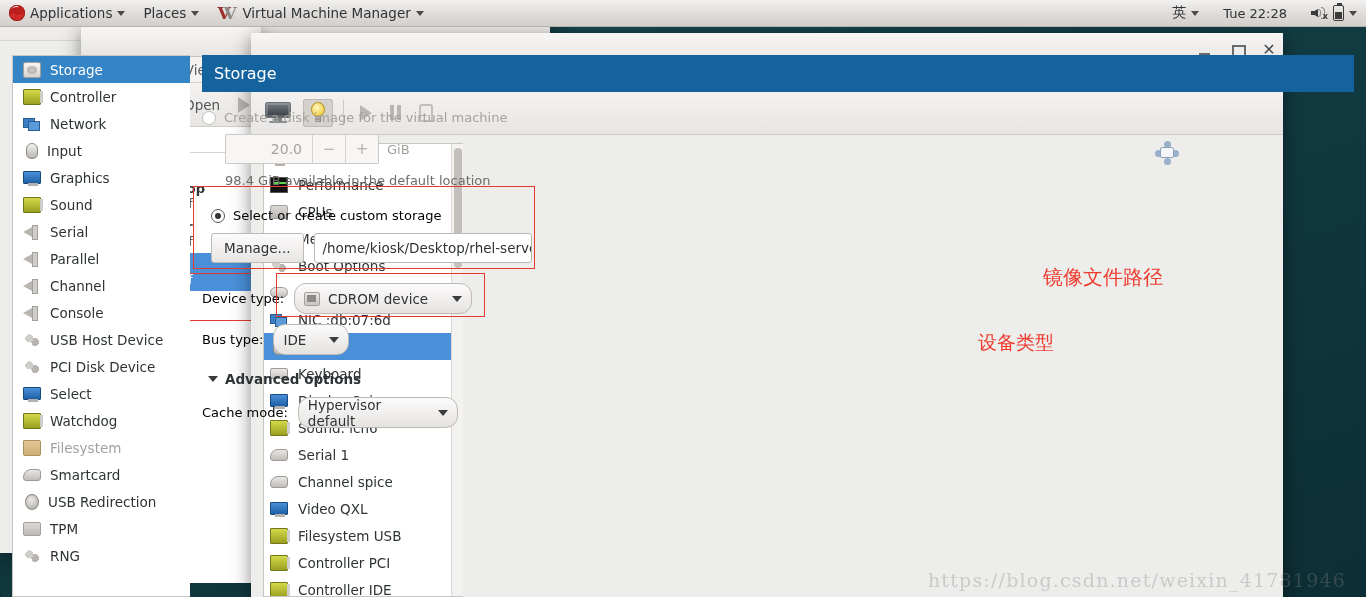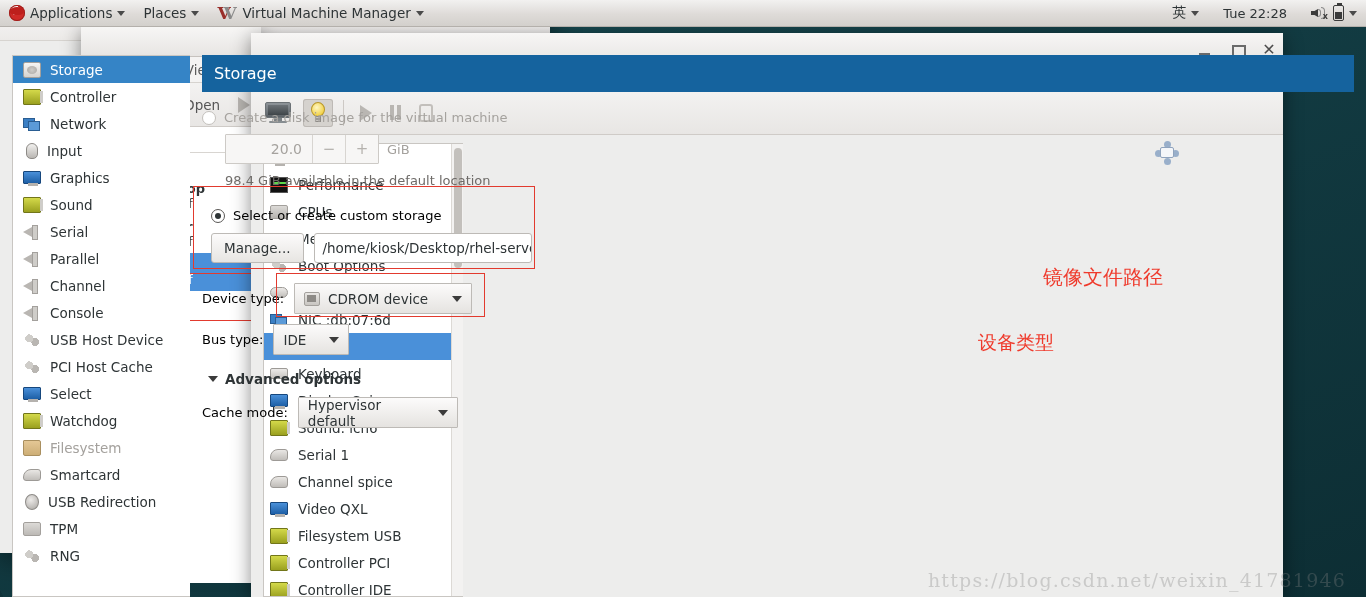--- a/index.html
+++ b/index.html
@@ -197,21 +197,21 @@
           border-radius: 1px; background: #f7f6f5; width: 154px; }
   .spin .val { flex: 1; text-align: right; padding: 0 10px; line-height: 28px; color: #a5a29e; font-size: 14px; }
   .spin .btn { width: 33px; border-left: 1px solid #d8d5d1; text-align: center;
                line-height: 28px; color: #b5b2ae; font-size: 15px; }
   .gbtn { height: 30px; border: 1px solid #bdbab6; border-radius: 3px;
           background: linear-gradient(#fcfbfb, #e7e5e2); padding: 0 12px;
           display: inline-flex; align-items: center; gap: 7px; font-size: 13.5px; color: #2e3436; }
   .txtfield { height: 30px; border: 1px solid #bdbab6; border-radius: 3px; background: #fff;
               padding: 0 8px; line-height: 28px; font-size: 13.5px; color: #2e3436;
               overflow: hidden; white-space: nowrap; }
-  .combo { height: 31px; border: 1px solid #bdbab6; border-radius: 1px;
+  .combo { height: 31px; border: 1px solid #bdbab6; border-radius: 12px;
            background: linear-gradient(#fcfbfb, #e5e3e0); padding: 0 9px;
            display: inline-flex; align-items: center; gap: 8px; font-size: 13.5px; color: #2e3436; }
   .combo .cv { flex: 1; }
   .cdrom-ic { width: 16px; height: 14px; background: linear-gradient(#e9e7e4,#c8c5c1);
               border: 1px solid #a3a09c; border-radius: 2px; position: relative; flex: none; }
   .cdrom-ic::after { content: ""; position: absolute; left: 2px; top: 2px; width: 9px; height: 7px;
                      background: #8d8a86; }
   .redbox { position: absolute; border: 1.5px solid #e23a2e; pointer-events: none; }
   .zh-note { position: absolute; color: #ef3a2c; font-size: 20px; white-space: nowrap;
              font-family: "DejaVu Sans", sans-serif; }
@@ -531,21 +531,21 @@
       <div class="hwitem">
           <span class="ic spk2"></span>
           <span>Console</span>
         </div>
       <div class="hwitem">
           <span class="ic gears"></span>
           <span>USB Host Device</span>
         </div>
       <div class="hwitem">
           <span class="ic gears"></span>
-          <span>PCI Host Cache</span>
+          <span>PCI Disk Device</span>
         </div>
       <div class="hwitem">
           <span class="ic screen"></span>
           <span>Select</span>
         </div>
       <div class="hwitem">
           <span class="ic card"></span>
           <span>Watchdog</span>
         </div>
       <div class="hwitem dim">

